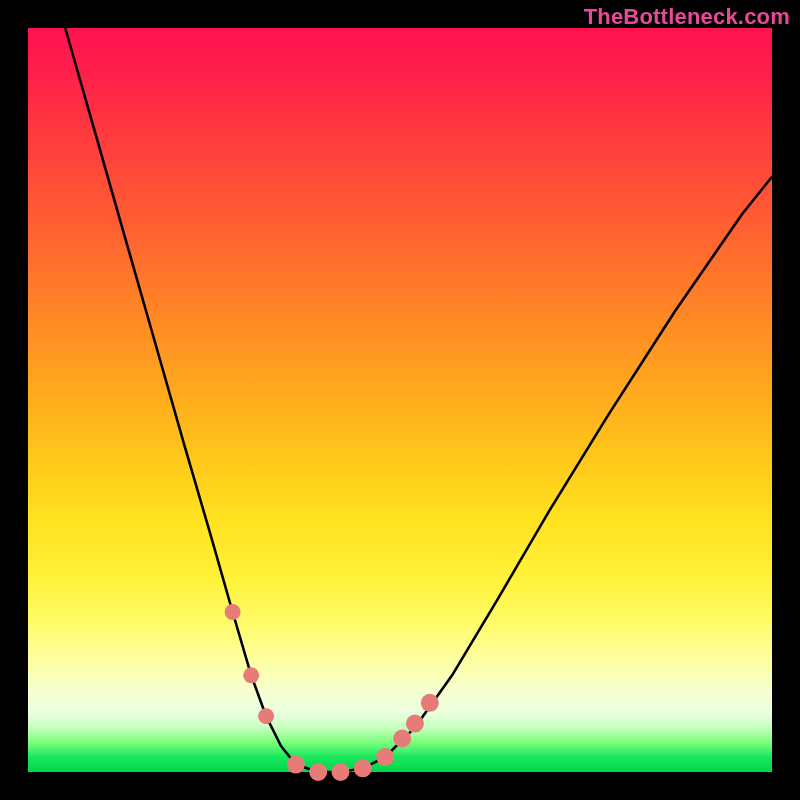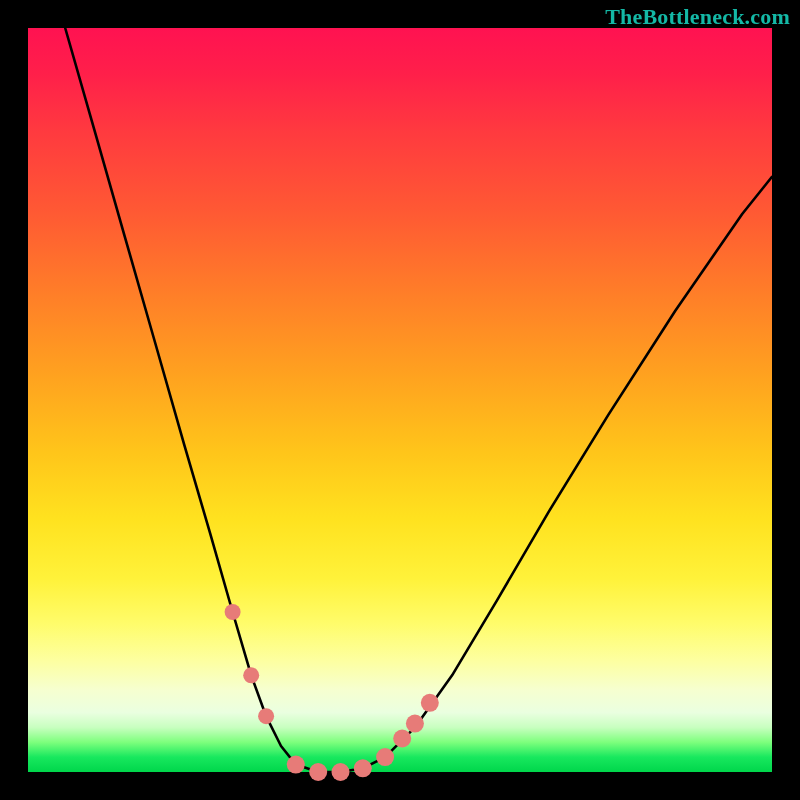--- a/index.html
+++ b/index.html
@@ -14,26 +14,25 @@
   .frame {
     position: absolute;
     top: 0; left: 0;
     width: 800px; height: 800px;
     background: #000;
   }
   .watermark {
     position: absolute;
     top: 4px;
     right: 10px;
-    color: #14b8a6;
+    color: #ec4899;
     font-size: 22px;
     font-weight: 600;
     letter-spacing: 0.2px;
     user-select: none;
-    font-family: Liberation Serif, serif;
   }
   .plot {
     position: absolute;
     left: 28px;
     top: 28px;
     width: 744px;
     height: 744px;
   }
   .gradient {
     position: absolute;

